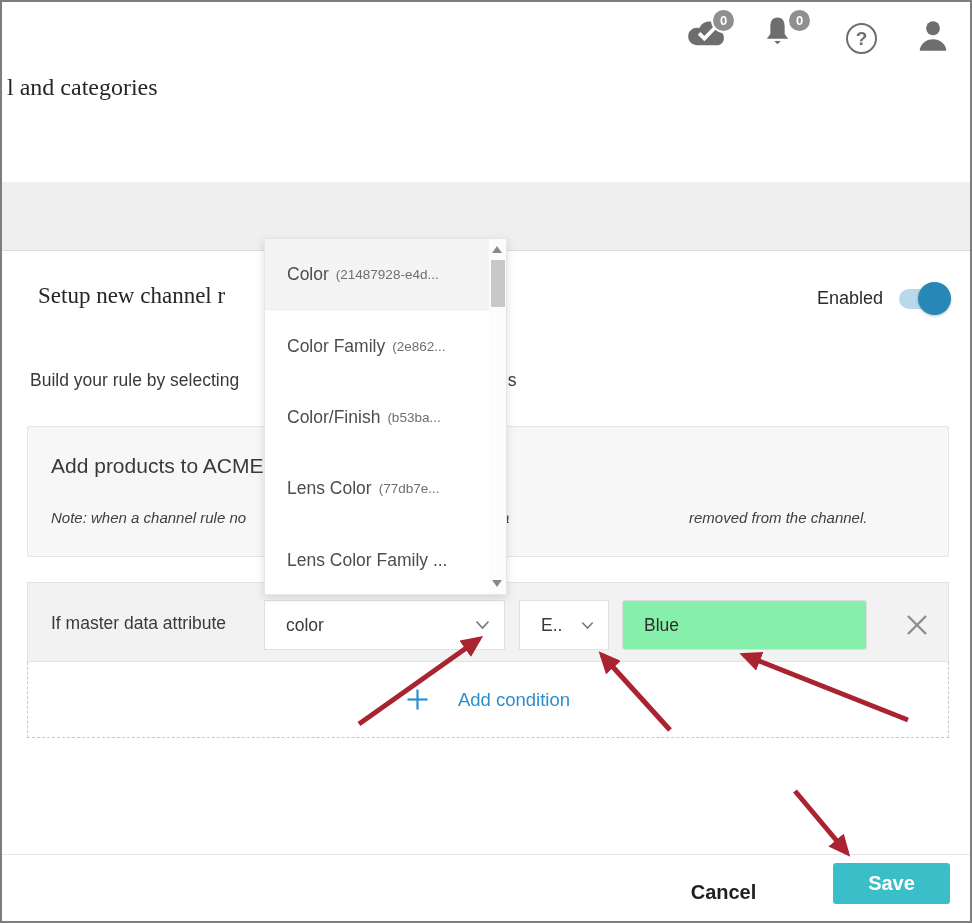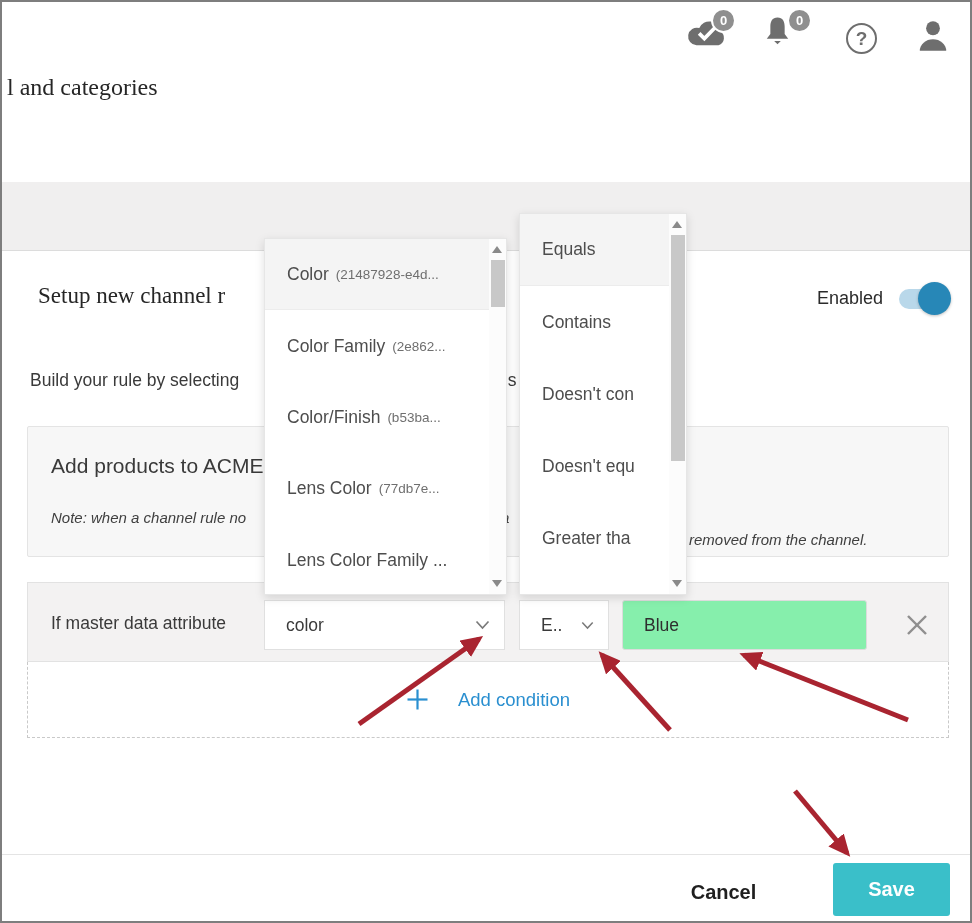--- a/index.html
+++ b/index.html
@@ -74,21 +74,21 @@
   .dd-op .dd-item{height:72px;}
   .scrollbar{position:absolute;right:0;top:0;bottom:0;width:17px;background:#fcfcfc;}
   .sb-up,.sb-down{position:absolute;left:3px;width:0;height:0;cursor:pointer;}
   .sb-up{top:7px;border-left:5.5px solid transparent;border-right:5.5px solid transparent;border-bottom:7px solid #8a8a8a;}
   .sb-down{bottom:7px;border-left:5.5px solid transparent;border-right:5.5px solid transparent;border-top:7px solid #8a8a8a;}
   .sb-thumb{position:absolute;left:1.5px;width:14px;background:#c8c8c8;cursor:pointer;}
   
   .footer-line{left:0;top:852px;width:100%;height:0;border-top:1px solid #e4e4e4;}
   .cancel-btn{left:664px;top:874px;width:115px;height:32px;display:flex;align-items:center;justify-content:center;
     font-size:20px;font-weight:600;color:#1f1f1f;cursor:pointer;}
-  .save-btn{left:831px;top:861px;width:117px;height:53px;background:#3abfc9;border-radius:3px;
+  .save-btn{left:831px;top:861px;width:117px;height:41px;background:#3abfc9;border-radius:3px;
     display:flex;align-items:center;justify-content:center;color:#fff;font-size:20px;font-weight:bold;cursor:pointer;}
   
   #arrows{position:absolute;left:0;top:0;width:972px;height:923px;z-index:40;pointer-events:none;}
 </style>
 </head>
 <body>
 
 <div id="page">
 
   <div class="top-icon" style="left:684px;top:16px;">
@@ -127,21 +127,21 @@
     <div class="knob"></div>
   </div>
 
   <div class="abs desc" style="left:28px;top:368px;">Build your rule by selecting</div>
   <div class="abs desc" style="left:498px;top:368px;">lis</div>
 
   <div class="abs note-box">
     <div class="abs note-title" style="left:23px;top:27px;">Add products to ACME</div>
     <div class="abs note-text" style="left:23px;top:82px;">Note: when a channel rule no</div>
     <div class="abs note-text" style="left:473px;top:82px;">a</div>
-    <div class="abs note-text" style="left:661px;top:82px;margin-top:22px;">removed from the channel.</div>
+    <div class="abs note-text" style="left:661px;top:82px;">removed from the channel.</div>
   </div>
 
   <div class="abs cond-row">
     <div class="abs cond-label" style="left:23px;top:30px;">If master data attribute</div>
   </div>
   <div class="select-box" style="left:262px;top:598px;width:241px;height:50px;">
     <span class="sel-text">color</span>
     <span class="chev">
       <svg width="15" height="10" viewBox="0 0 15 10">
           <polyline points="1.5,1.5 7.5,8 13.5,1.5" fill="none" stroke="#7a7a7a" stroke-width="1.7"></polyline>
@@ -198,44 +198,20 @@
           <span class="dd-name">Lens Color Family ...</span>
         </div>
       </div>
     <div class="scrollbar">
       <div class="sb-up"></div>
       <div class="sb-thumb" style="top:21px;height:47px;"></div>
       <div class="sb-down"></div>
     </div>
   </div>
 
-  <div class="dropdown dd-op" style="left:517px;top:211px;width:168px;height:382px;">
-    <div class="dd-list">
-        <div class="dd-item dd-selected">
-          <span class="dd-name">Equals</span>
-        </div>
-        <div class="dd-item">
-          <span class="dd-name">Contains</span>
-        </div>
-        <div class="dd-item">
-          <span class="dd-name">Doesn't con</span>
-        </div>
-        <div class="dd-item">
-          <span class="dd-name">Doesn't equ</span>
-        </div>
-        <div class="dd-item">
-          <span class="dd-name">Greater tha</span>
-        </div>
-      </div>
-    <div class="scrollbar">
-      <div class="sb-up"></div>
-      <div class="sb-thumb" style="top:21px;height:226px;"></div>
-      <div class="sb-down"></div>
-    </div>
-  </div>
 
   <div class="abs footer-line"></div>
   <div class="abs cancel-btn">Cancel</div>
   <div class="abs save-btn">Save</div>
 
   <svg id="arrows">
     <defs>
       <marker id="ah" markerUnits="strokeWidth" markerWidth="4.6" markerHeight="4" refX="3.4" refY="2" orient="auto">
         <path d="M0,0 L4.4,2 L0,4 Z" fill="#a92430"></path>
       </marker>

